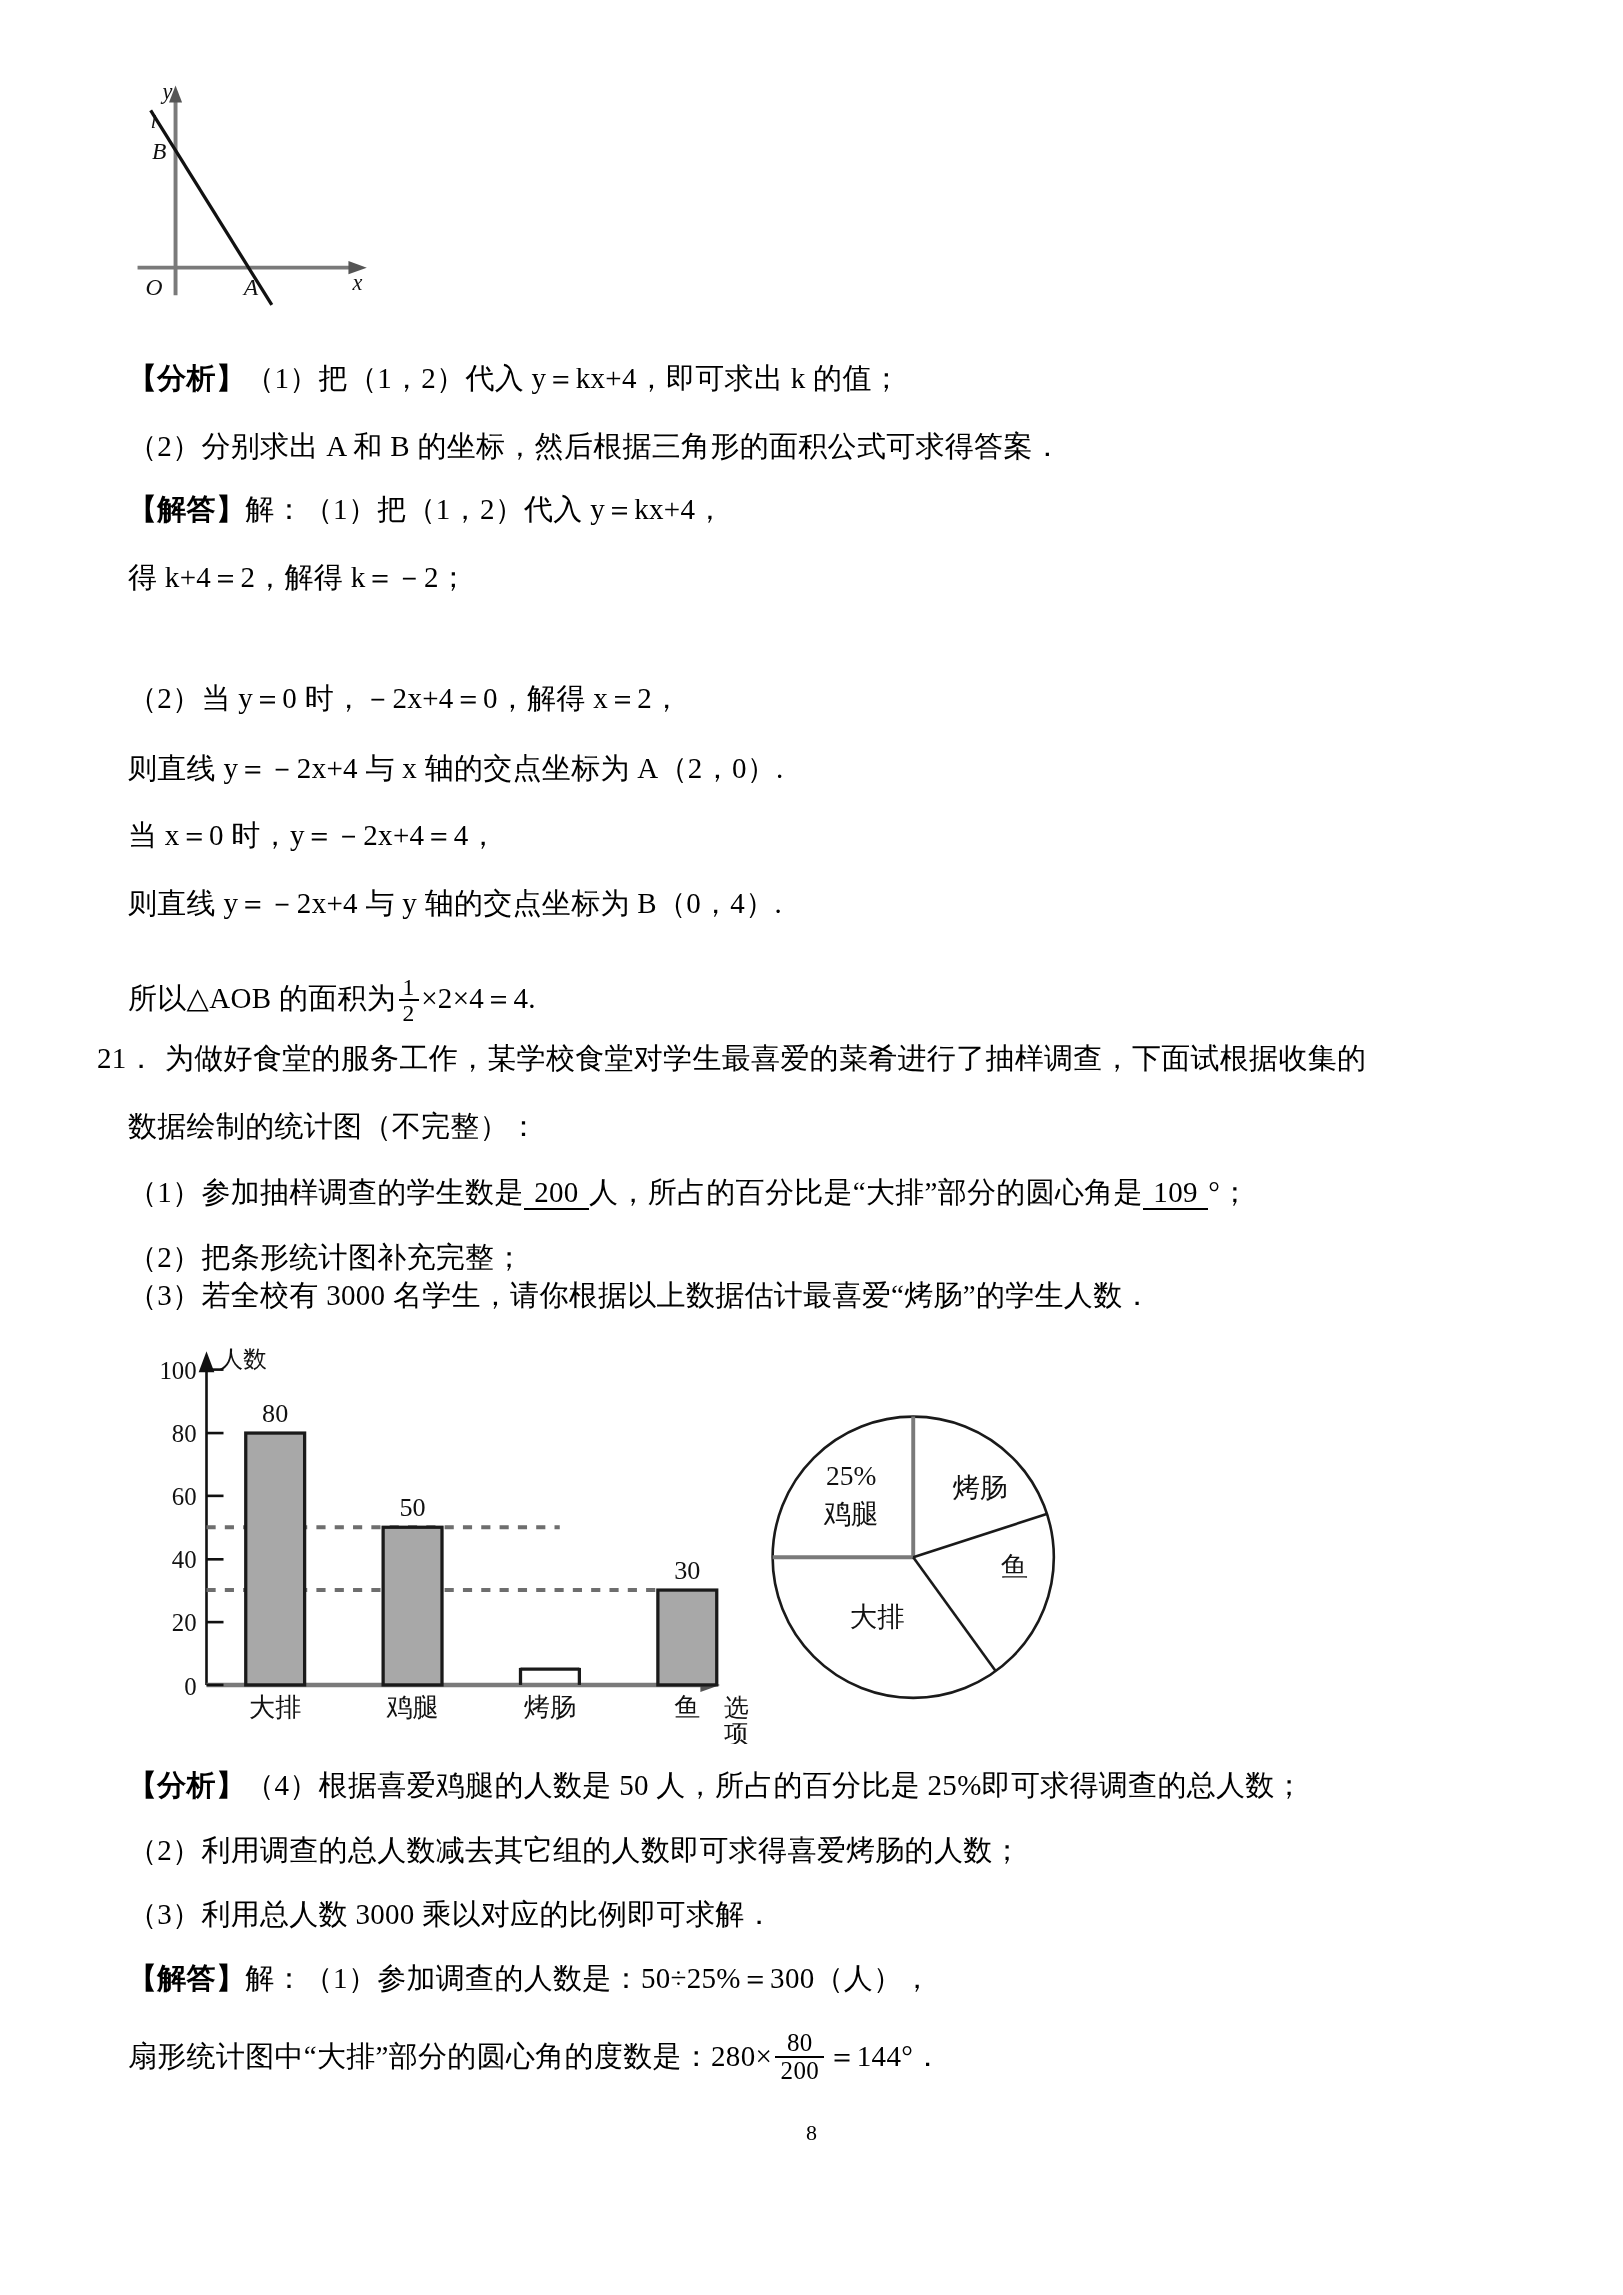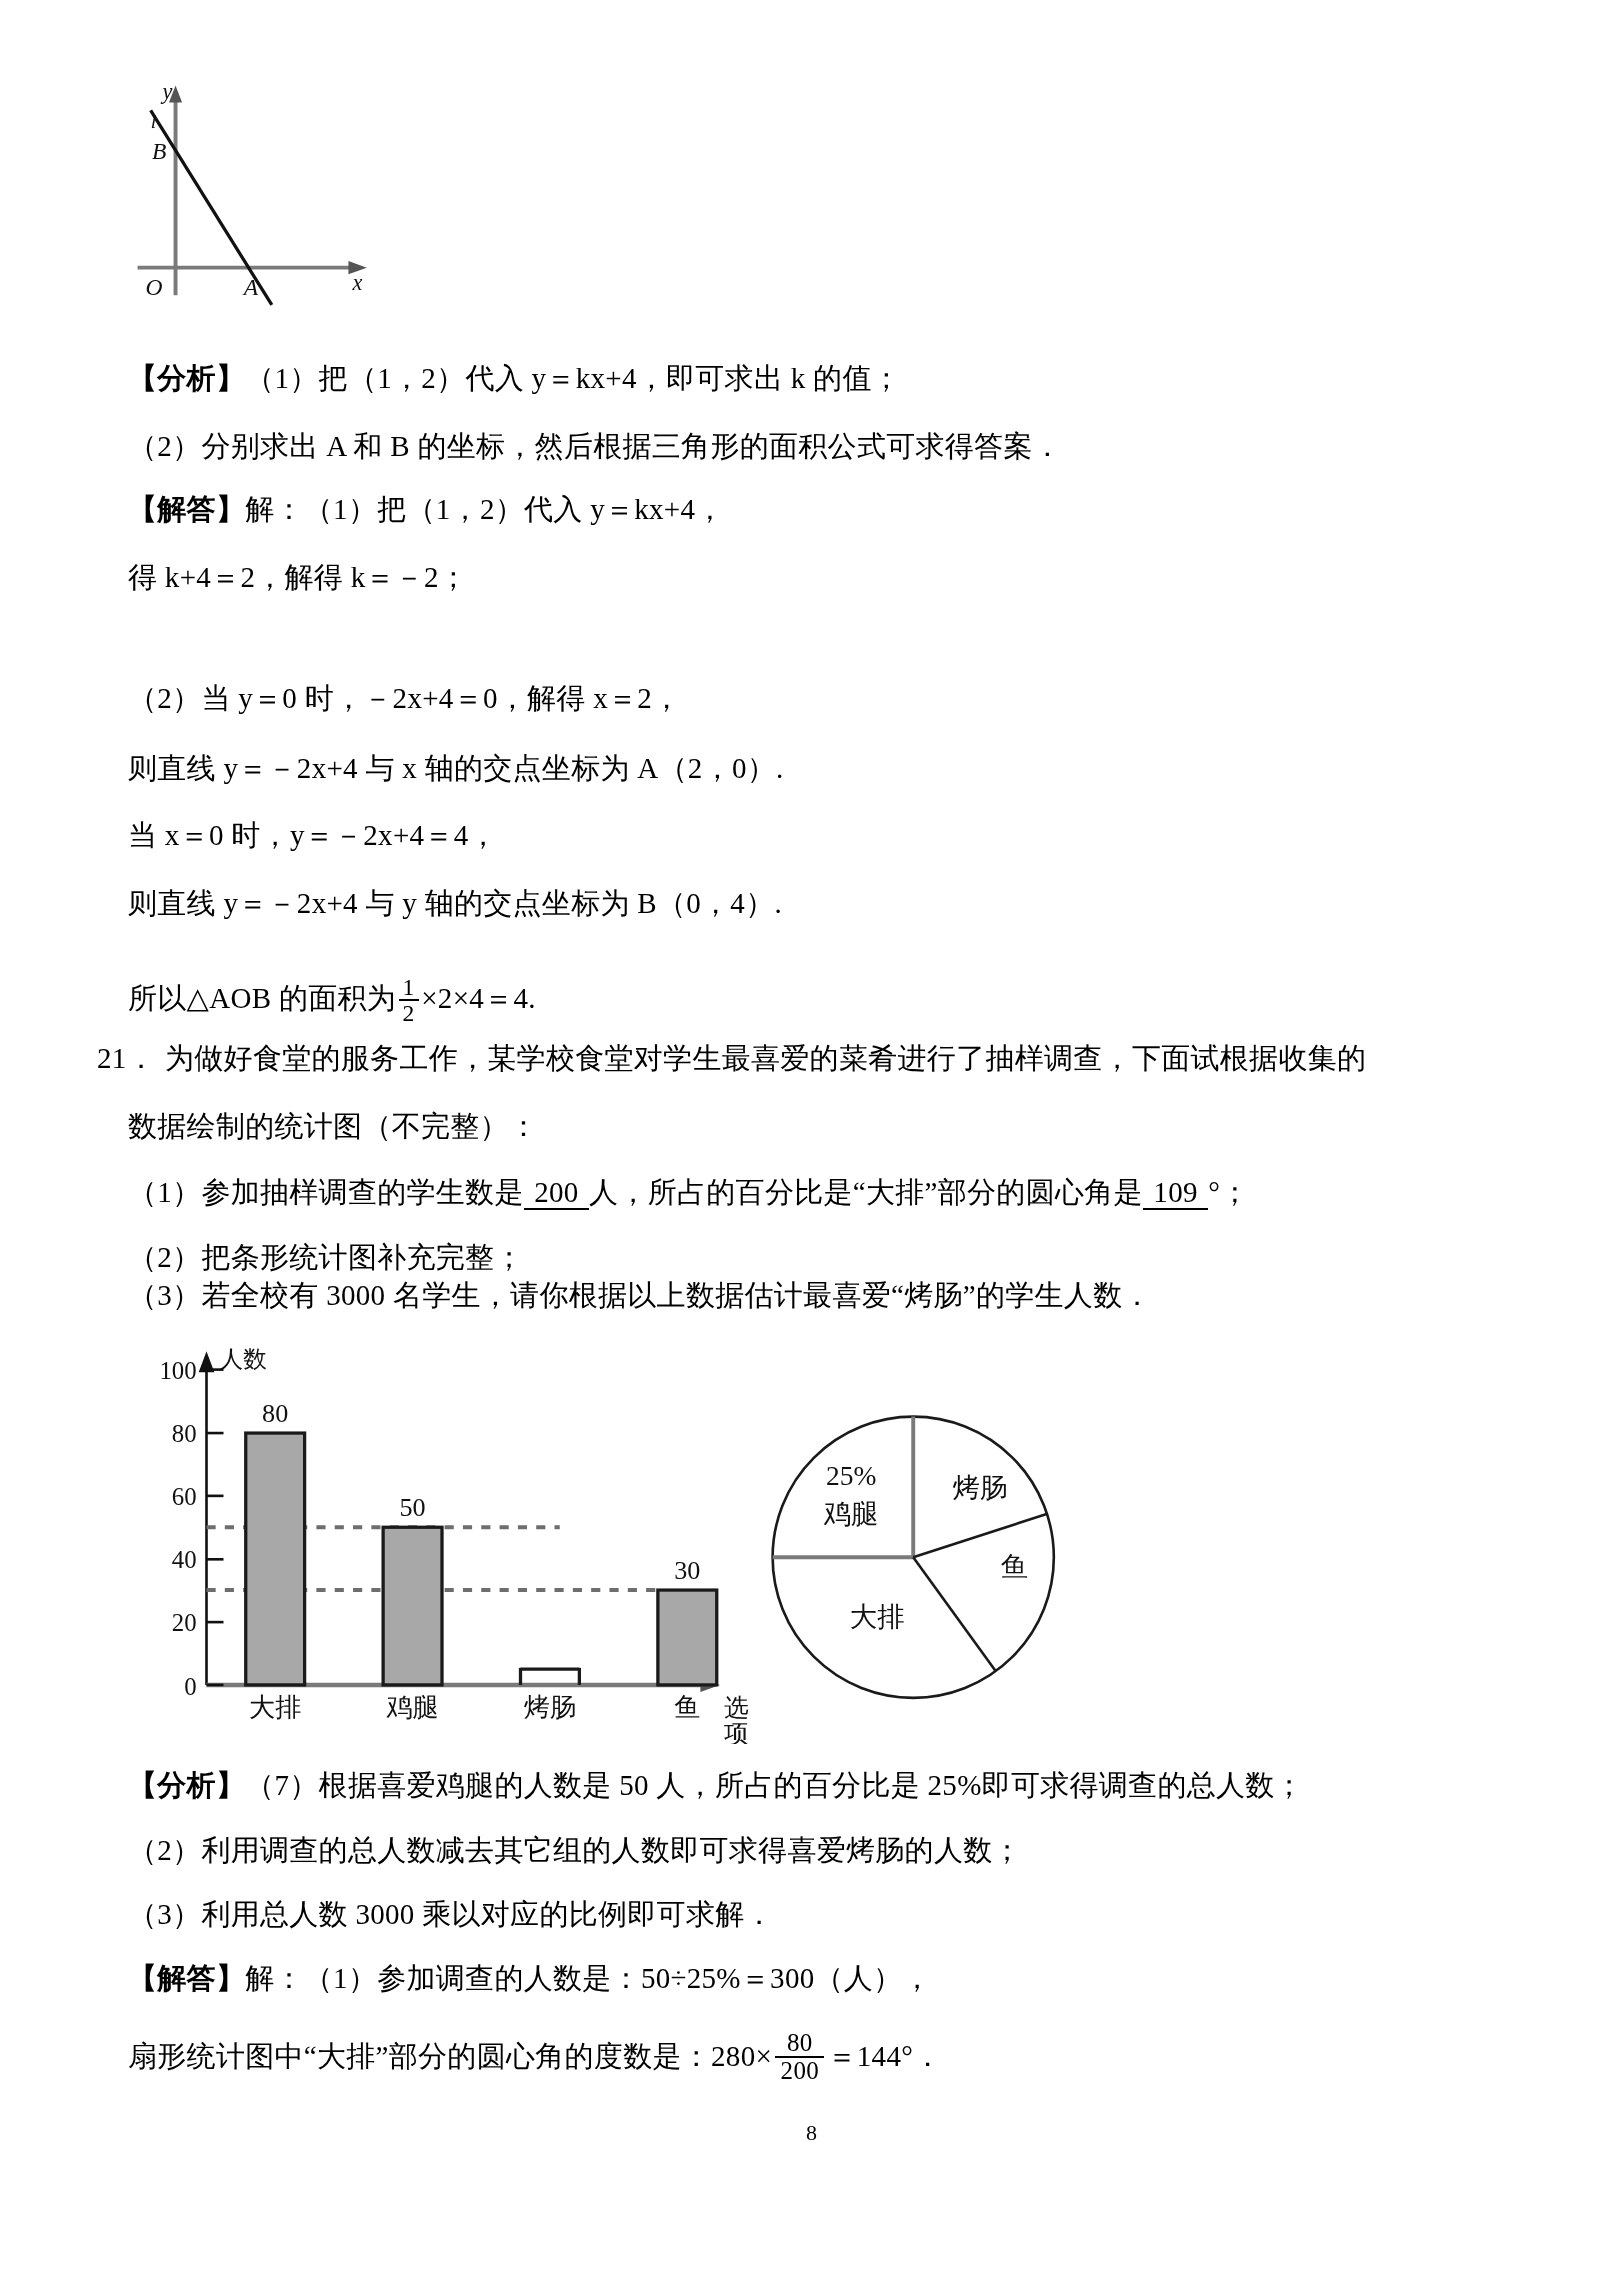--- a/index.html
+++ b/index.html
@@ -243,21 +243,21 @@
 
       <text x="150" y="130" text-anchor="middle" font-size="42" fill="#111">25%</text>
       <text x="150" y="188" text-anchor="middle" font-size="42" fill="#111">鸡腿</text>
       <text x="347" y="148" text-anchor="middle" font-size="42" fill="#111">烤肠</text>
       <text x="400" y="268" text-anchor="middle" font-size="42" fill="#111">鱼</text>
       <text x="190" y="345" text-anchor="middle" font-size="42" fill="#111">大排</text>
     </svg>
   </div>
 
   <div class="line cn" style="left:128px; top:1771px;">
-    <span class="bold">【分析】</span><span>（7）根据喜爱鸡腿的人数是 50 人，所占的百分比是 25%即可求得调查的总人数；</span>
+    <span class="bold">【分析】</span><span>（4）根据喜爱鸡腿的人数是 50 人，所占的百分比是 25%即可求得调查的总人数；</span>
   </div>
 
   <div class="line cn" style="left:128px; top:1836px;">（2）利用调查的总人数减去其它组的人数即可求得喜爱烤肠的人数；</div>
 
   <div class="line cn" style="left:128px; top:1900px;">（3）利用总人数 3000 乘以对应的比例即可求解．</div>
 
   <div class="line cn" style="left:128px; top:1964px;">
     <span class="bold">【解答】</span><span>解：（1）参加调查的人数是：50÷25%＝300（人），</span>
   </div>
 

